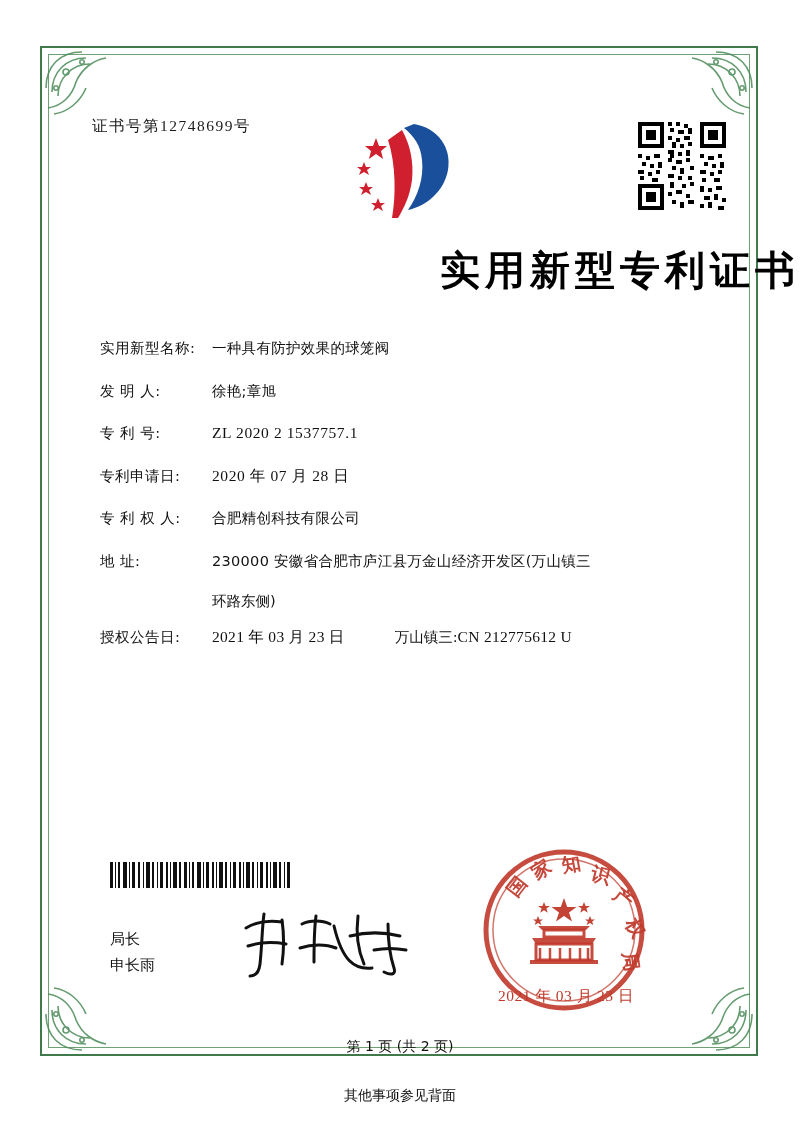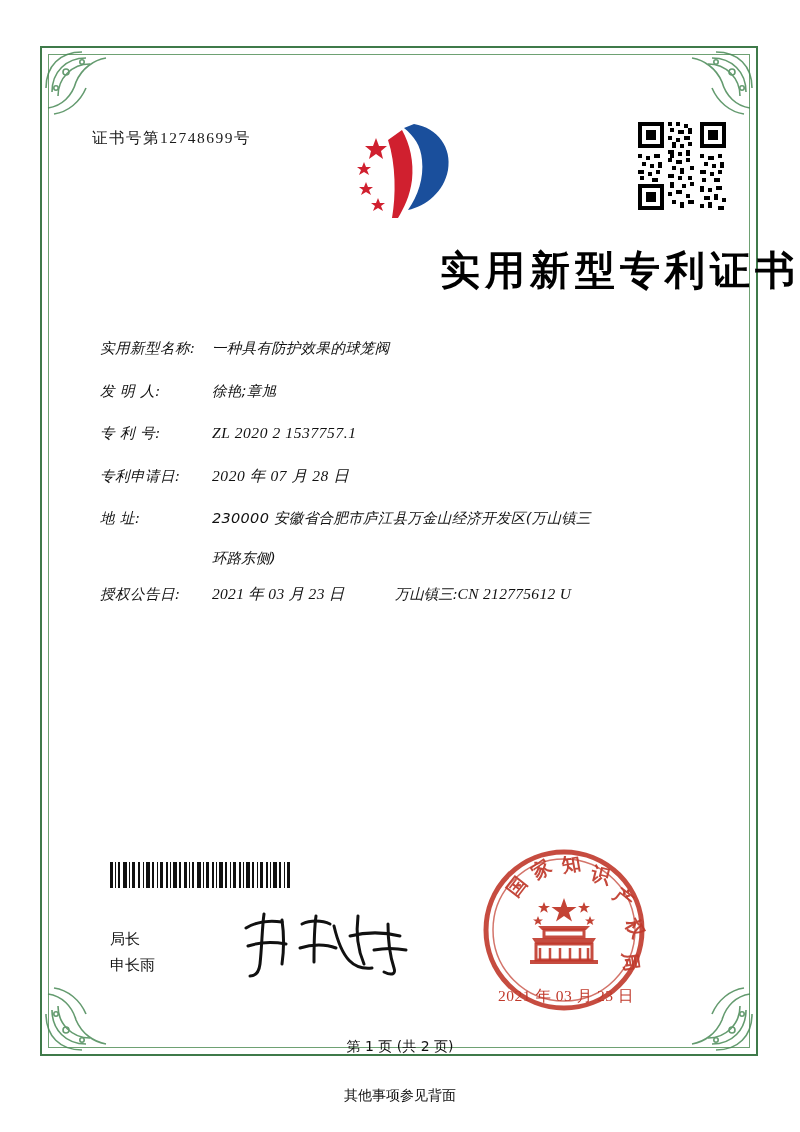--- a/index.html
+++ b/index.html
@@ -43,21 +43,21 @@
   }
   .corner svg { display:block; }
   .c-tl { left: 42px;  top: 48px; }
   .c-tr { left: 684px; top: 48px;  transform: scaleX(-1); }
   .c-bl { left: 42px;  top: 982px; transform: scaleY(-1); }
   .c-br { left: 684px; top: 982px; transform: scale(-1,-1); }
 
   
   .cert-no {
     position: absolute;
-    left: 92px; top: 128px;
+    left: 92px; top: 116px;
     font-size: 15.5px;
     letter-spacing: 1.5px;
     font-family: "Liberation Serif", serif;
     color: #1a1a1a;
   }
   .logo {
     position: absolute;
     left: 352px; top: 118px;
     width: 110px; height: 105px;
   }
@@ -85,21 +85,20 @@
     left: 100px; top: 338px;
     width: 620px;
   }
   .frow {
     position: relative;
     margin-bottom: 22.5px;
     font-size: 15.5px;
     line-height: 20px;
     color: #111;
     white-space: nowrap;
-    font-style: italic;
   }
   .flabel {
     display: inline-block;
     width: 112px;
     font-family: "DejaVu Sans", sans-serif;
     font-size: 14.5px;
     letter-spacing: 0.5px;
   }
   .fvalue {
     font-family: "DejaVu Sans", sans-serif;
@@ -372,20 +371,23 @@
     </div>
 
     <div class="frow">
       <span class="flabel">专 利 号:</span><span class="fvalue mono">ZL 2020 2 1537757.1</span>
     </div>
 
     <div class="frow">
       <span class="flabel">专利申请日:</span><span class="fvalue mono">2020 年 07 月 28 日</span>
     </div>
 
+    <div class="frow">
+      <span class="flabel">专 利 权 人:</span><span class="fvalue">合肥精创科技有限公司</span>
+    </div>
 
     <div class="frow addr">
       <span class="flabel">地 址:</span><span class="fvalue">230000 安徽省合肥市庐江县万金山经济开发区(万山镇三</span>
       <span class="cont">环路东侧)</span>
     </div>
 
     <div class="frow pub-row">
       <span class="flabel">授权公告日:</span><span class="fvalue">2021 年 03 月 23 日</span><span class="pub-no-label">万山镇三:</span><span class="fvalue">CN 212775612 U</span>
     </div>
 

